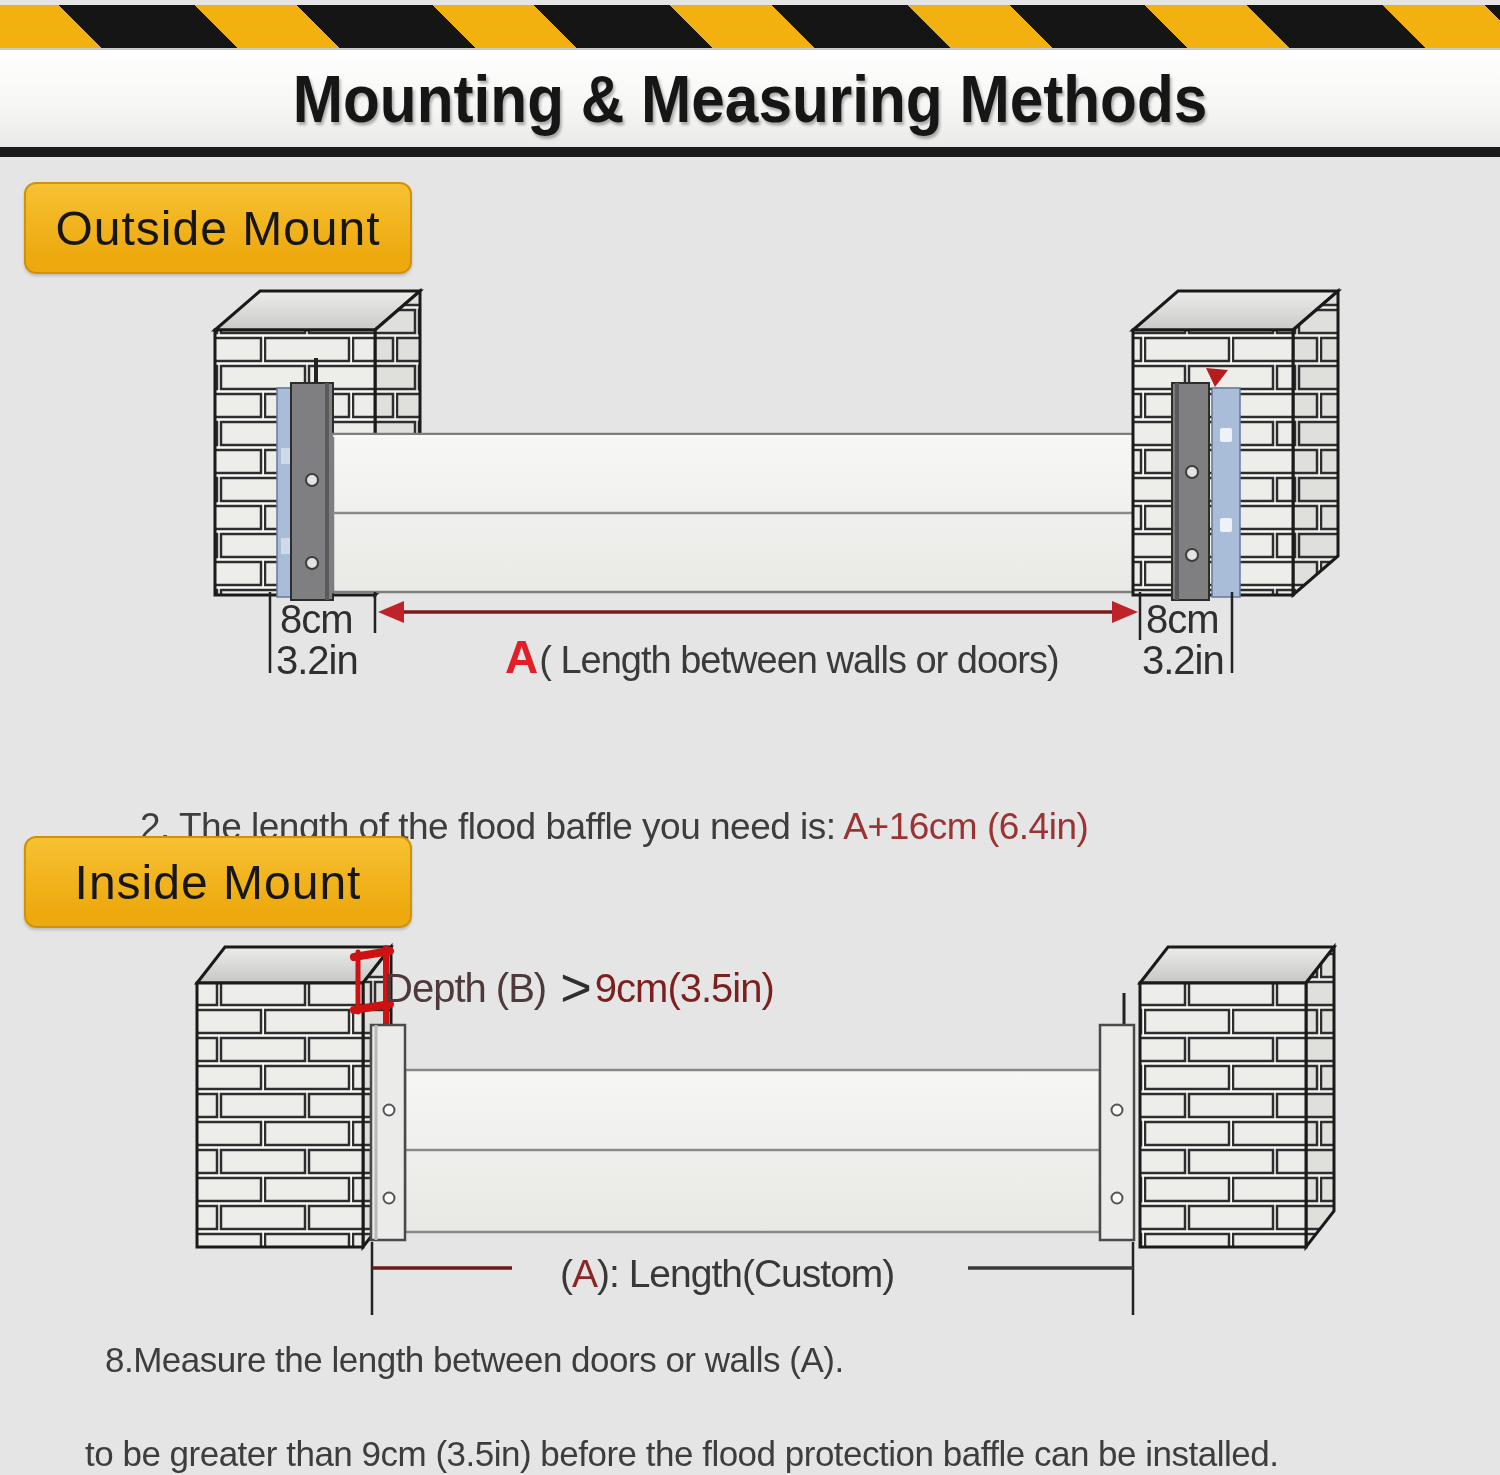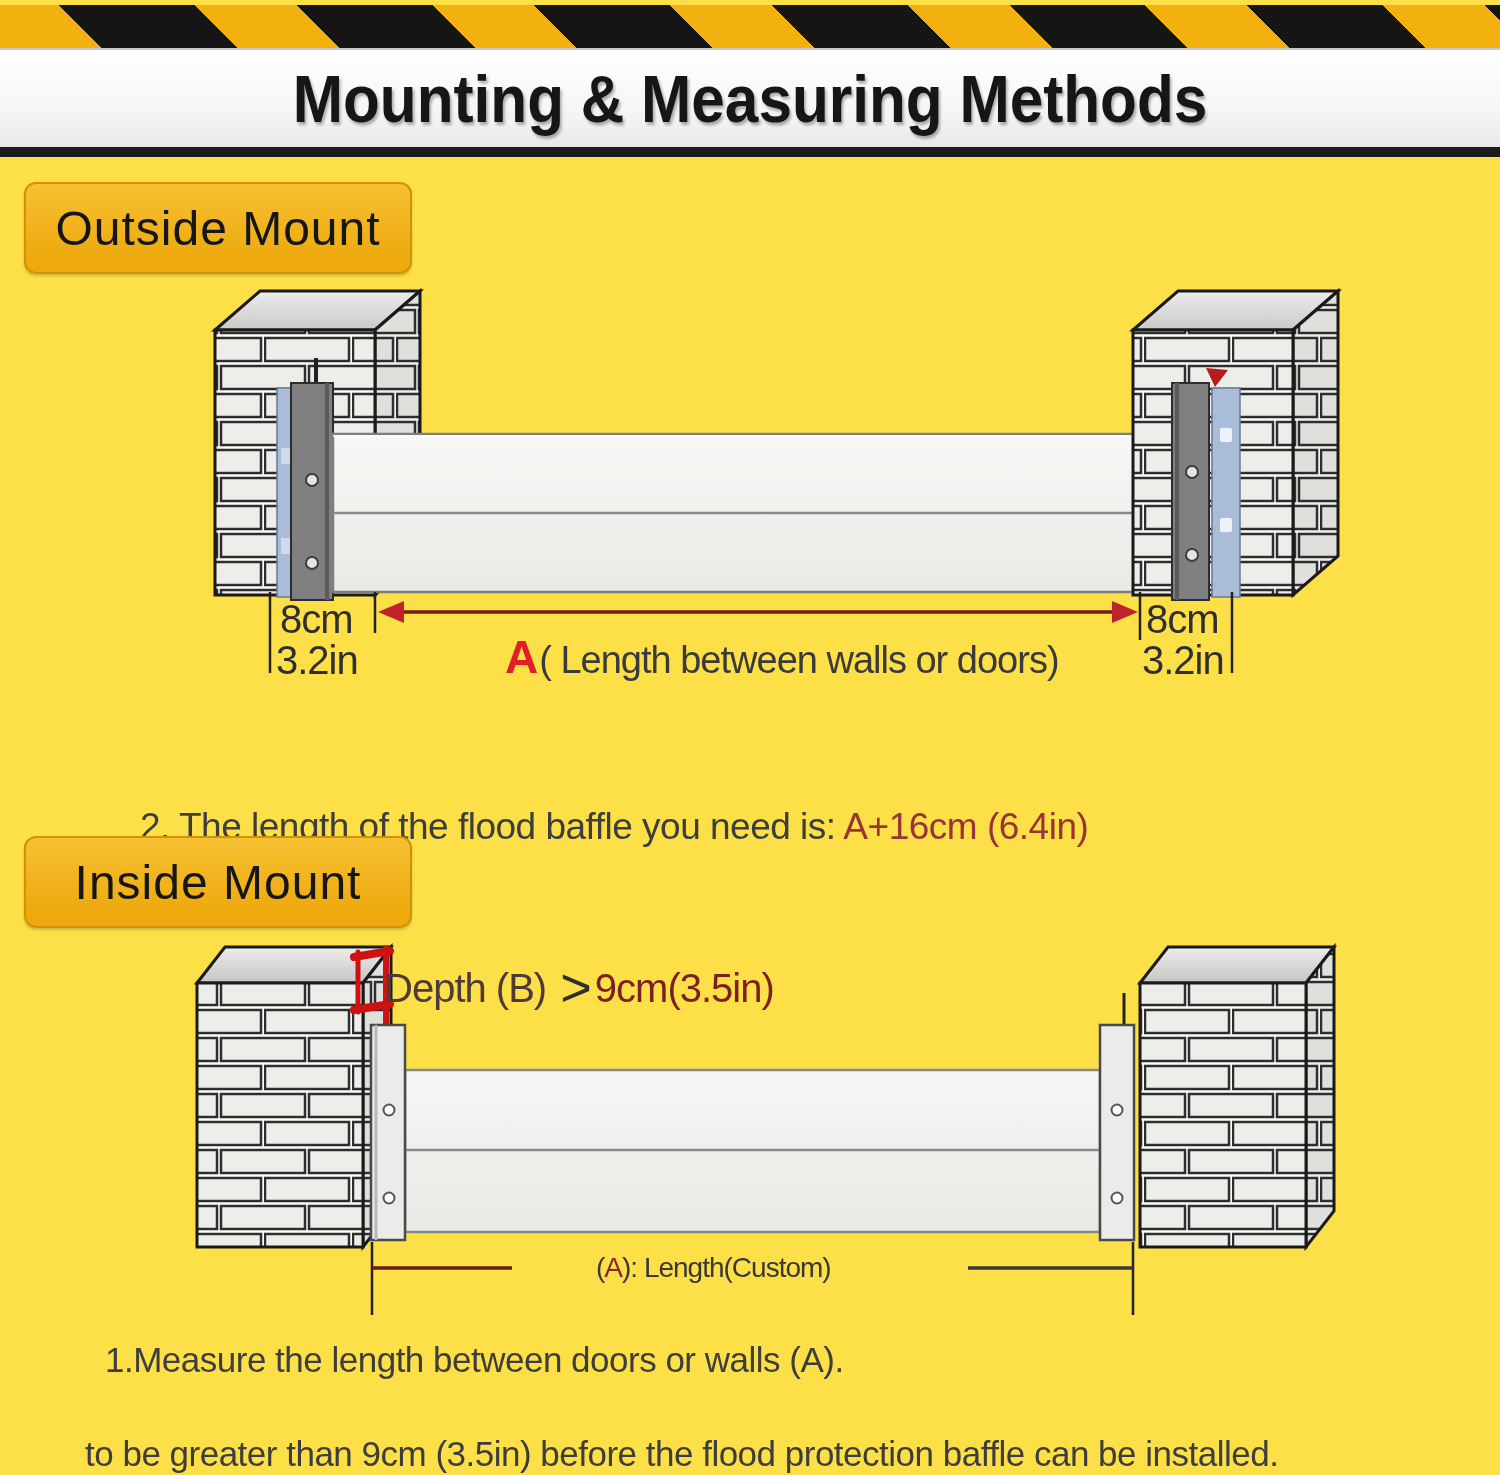--- a/index.html
+++ b/index.html
@@ -1,16 +1,16 @@
 <!DOCTYPE html>
 <html><head>
 <meta charset="utf-8">
 <style>
   html,body{margin:0;padding:0;background:#fff;}
-  #page{position:relative;width:1500px;height:1475px;background:#fde047;overflow:hidden;
+  #page{position:relative;width:1500px;height:1475px;background:#e5e5e5;overflow:hidden;
         font-family:"Liberation Sans",sans-serif;}
   .abs{position:absolute;}
 
   
   .hazard{left:0;top:5px;width:1500px;height:43px;
     background:repeating-linear-gradient(45deg,#f2b10e 0 72px,#151515 72px 168px);
     border-bottom:2px solid #c9c9c7;}
   .titleband{left:0;top:50px;width:1500px;height:97px;
     background:linear-gradient(180deg,#ffffff 0%,#f6f6f4 60%,#e9e9e7 100%);
     display:flex;align-items:center;justify-content:center;}
@@ -31,21 +31,21 @@
   .centerlabel{font-size:38px;color:#3a3a3a;white-space:nowrap;letter-spacing:-1px;}
   .bigA{font-size:46px;font-weight:700;color:#e21f26;padding-right:2px;}
   .steps{font-size:37px;color:#3d3d3d;white-space:nowrap;letter-spacing:-0.5px;}
   .steps .mark{color:#8d4343;}
   .steps .red{color:#9a3434;}
   .steps2{font-size:35px;color:#3d3d3d;white-space:nowrap;letter-spacing:-0.5px;}
   .steps2 .red{color:#9a3434;}
   .depthlabel{white-space:nowrap;color:#4e3a3a;font-size:40px;letter-spacing:-1px;}
   .depthlabel .gt{font-size:54px;color:#2f2f2f;vertical-align:-4px;padding:0 4px;}
   .depthlabel .val{color:#7c1f1f;}
-  .lenlabel{font-size:28px;color:#383838;white-space:nowrap;letter-spacing:-1px;margin-left:36px;}
+  .lenlabel{font-size:39px;color:#383838;white-space:nowrap;letter-spacing:-1px;}
   .lenlabel .a{color:#8b2626;}
 </style>
 </head>
 <body>
 
 <div id="page">
 
   <div class="abs hazard"></div>
   <div class="abs titleband">
     <div class="pagetitle">Mounting &amp; Measuring Methods</div>
@@ -227,16 +227,16 @@
   </svg>
 
   <div class="abs depthlabel" style="left:384px;top:956px;text-align:right;">
     <span>Depth (B) </span><span class="gt">&gt;</span><span class="val">9cm(3.5in)</span>
   </div>
 
   <div class="abs lenlabel" style="left:560px;top:1252px;">
     <span>(</span><span class="a">A</span><span>): Length(Custom)</span>
   </div>
 
-  <div class="abs steps2" style="left:105px;top:1340px;">1.Measure the length between doors or walls (A).</div>
+  <div class="abs steps2" style="left:105px;top:1340px;">8.Measure the length between doors or walls (A).</div>
   <div class="abs steps2" style="left:85px;top:1434px;">to be greater than 9cm (3.5in) before the flood protection baffle can be installed.</div>
 
 </div>
 
 </body></html>

